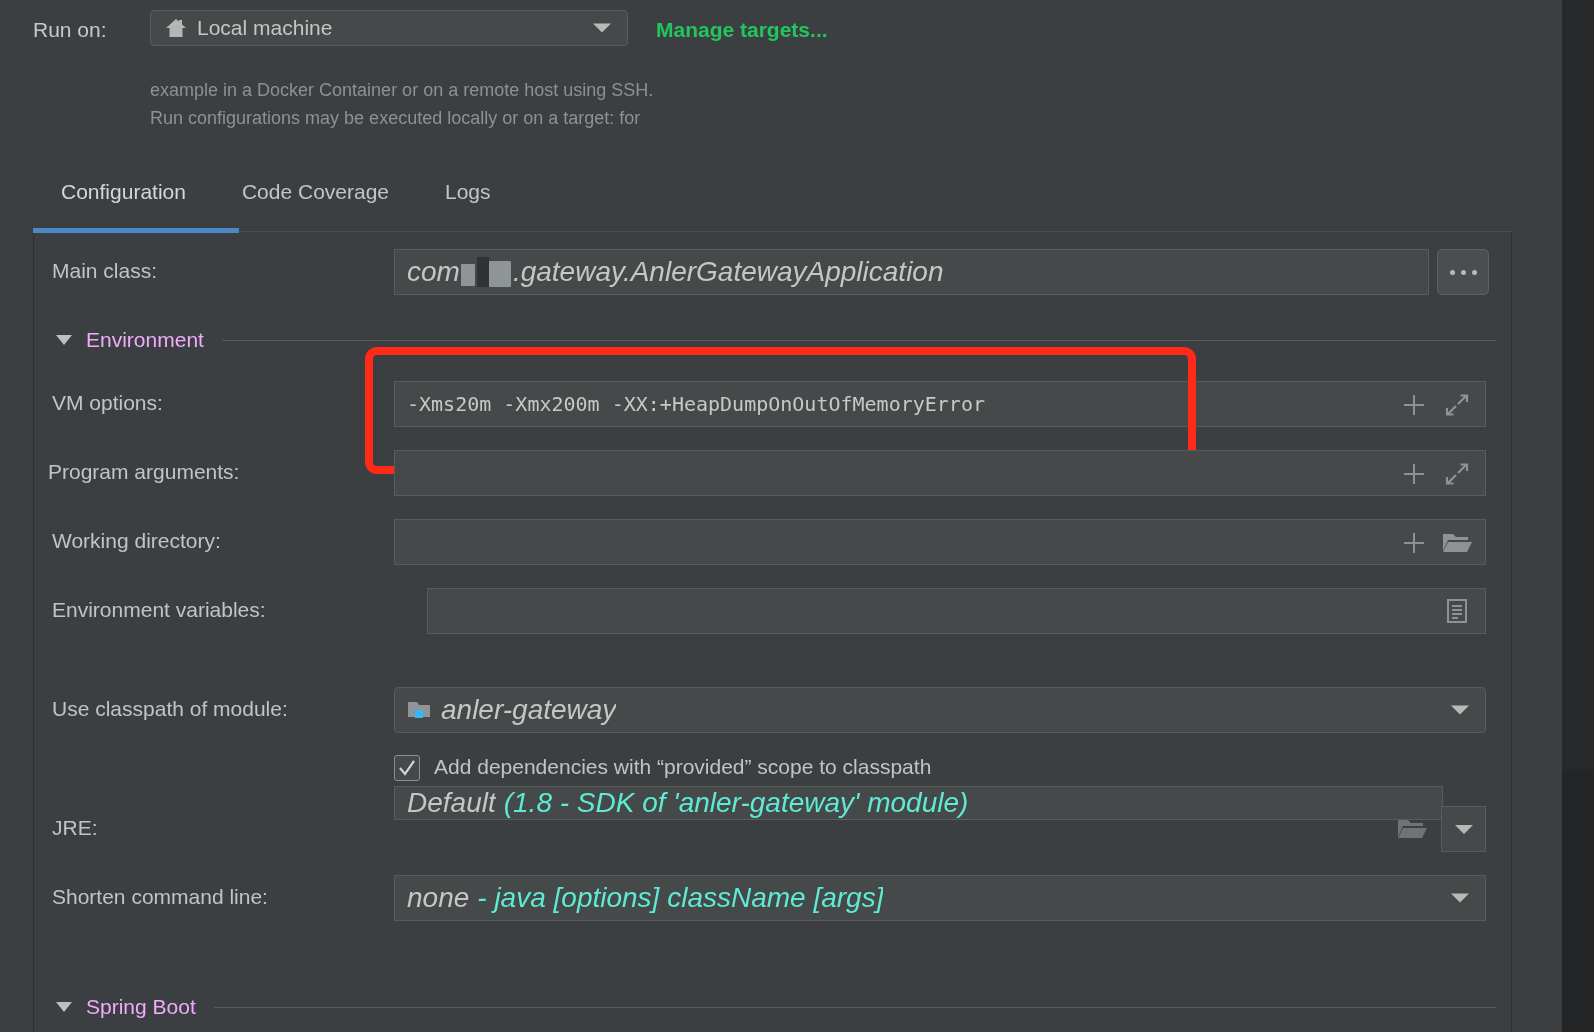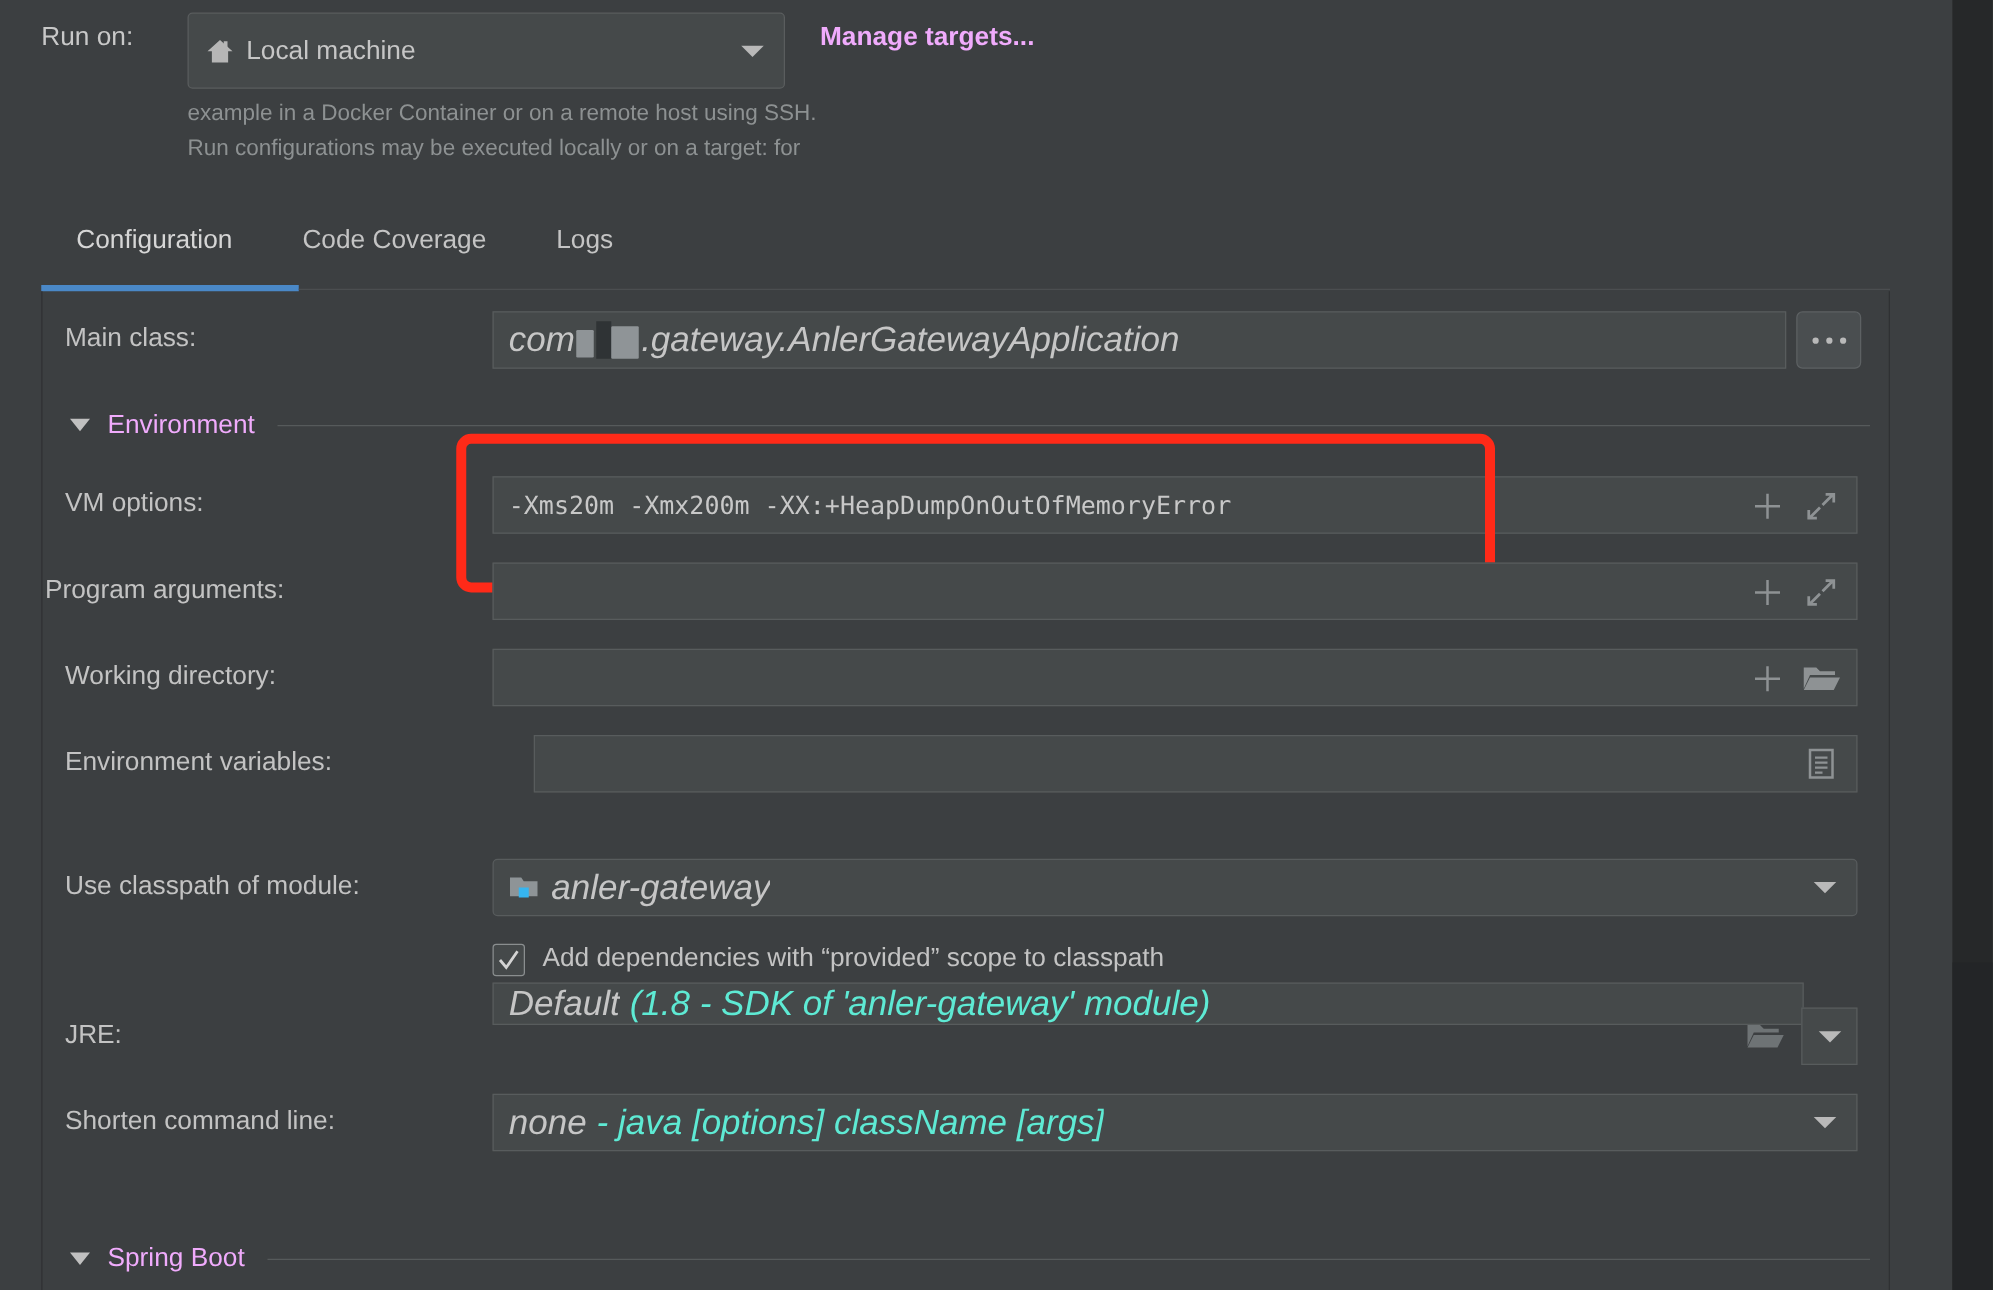--- a/index.html
+++ b/index.html
@@ -33,21 +33,21 @@
     background: #313335;
   }
 
   
   .runon-label {
     position: absolute; left: 33px; top: 18px;
     font-size: 21px; color: #c8c8c8;
   }
   .runon-combo {
     position: absolute; left: 150px; top: 10px;
-    width: 478px; height: 61px;
+    width: 478px; height: 36px;
     background: #45494a;
     border: 1px solid #5a5d5e;
     border-radius: 4px;
     box-sizing: border-box;
     display: flex; align-items: center;
   }
   .home-icon {
     margin-left: 14px; width: 22px; height: 22px; flex: none;
   }
   .runon-text {
@@ -55,21 +55,21 @@
   }
   .combo-arrow {
     position: absolute; right: 16px; top: 50%; transform: translateY(-50%);
     width: 0; height: 0;
     border-left: 9px solid transparent;
     border-right: 9px solid transparent;
     border-top: 9px solid #b9b9b9;
   }
   .manage-targets {
     position: absolute; left: 656px; top: 18px;
-    font-size: 21px; color: #f0abfc; font-weight: bold;
+    font-size: 21px; color: #22c55e; font-weight: bold;
     cursor: pointer;
   }
   .runon-hint {
     position: absolute; left: 150px; top: 76px;
     width: 760px;
     font-size: 18px; color: #8d9192; line-height: 28px;
   }
 
   
   .tabs {
@@ -241,21 +241,21 @@
   </div>
   <div class="icon-expand" style="left:1443px; top:391px; width:28px; height:28px;">
     <svg width="26" height="26" viewBox="0 0 26 26">
       <path d="M14 12 L22 4 M16.5 3.5 H23 V10" stroke="#8e9294" stroke-width="2.2" fill="none"></path>
       <path d="M12 14 L4 22 M9.5 22.5 H3 V16" stroke="#8e9294" stroke-width="2.2" fill="none"></path>
     </svg>
   </div>
 
   <div class="redbox"></div>
 
-  <div class="flabel" style="left:36px; top:460px;">Program arguments:</div>
+  <div class="flabel" style="left:48px; top:460px;">Program arguments:</div>
   <div class="field" style="left:394px; top:450px; width:1092px; height:46px;">
     <span class="field-mono"></span>
   </div>
   <div class="icon-plus" style="left:1400px; top:460px; width:28px; height:28px;">
     <svg width="26" height="26" viewBox="0 0 26 26">
         <path d="M12 3 h2 v9 h9 v2 h-9 v9 h-2 v-9 h-9 v-2 h9 z" fill="#8e9294"></path>
       </svg>
   </div>
   <div class="icon-expand" style="left:1443px; top:460px; width:28px; height:28px;">
     <svg width="26" height="26" viewBox="0 0 26 26">

